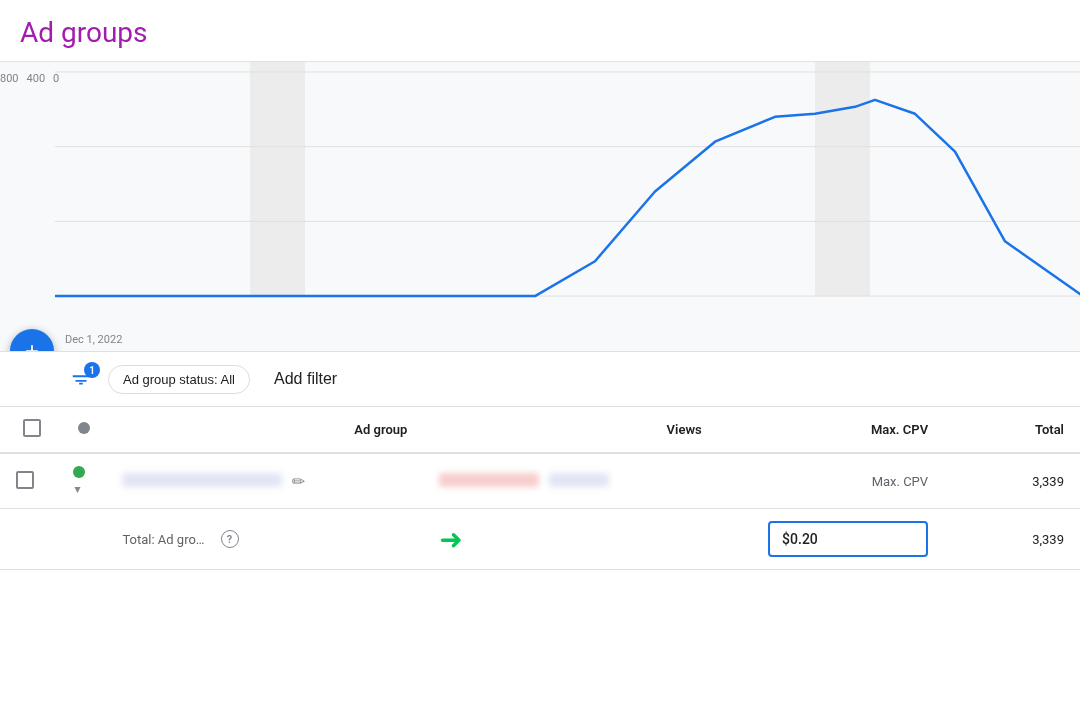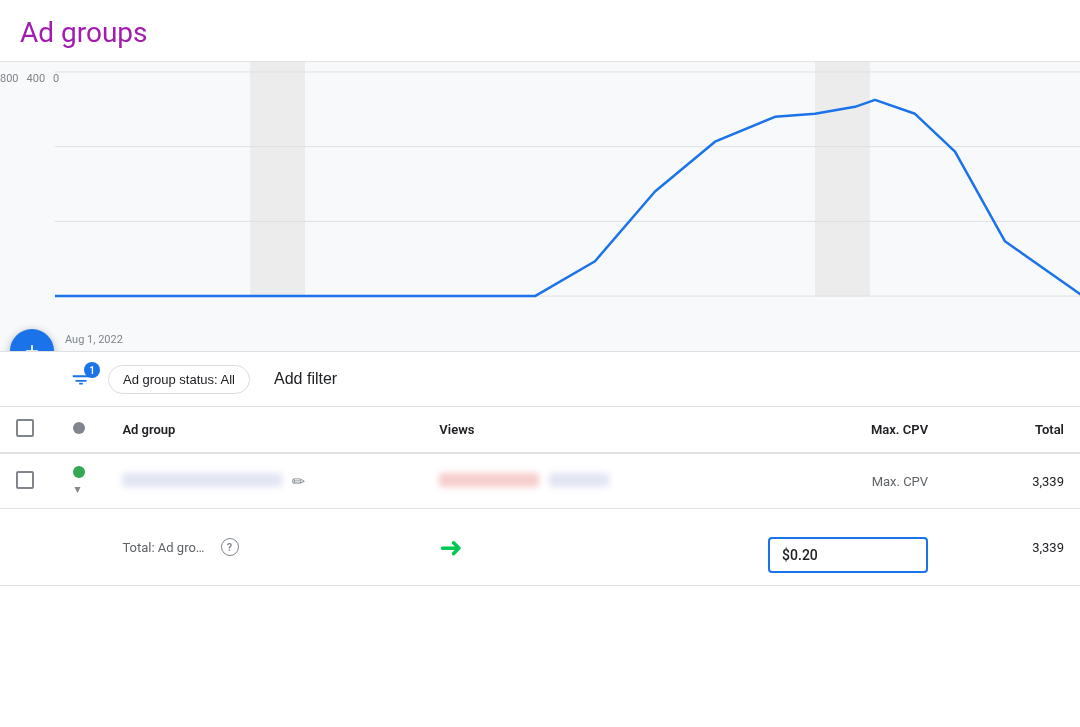--- a/index.html
+++ b/index.html
@@ -167,21 +167,21 @@
       border-collapse: collapse;
       font-size: 13px;
     }
 
     thead tr {
       border-bottom: 2px solid #e0e0e0;
     }
 
     thead th {
       padding: 12px 16px;
-      text-align: left;
+      text-align: right;
       font-weight: 600;
       color: #202124;
       white-space: nowrap;
       background: #fff;
     }
 
     thead th.right-align {
       text-align: right;
     }
 
@@ -261,21 +261,20 @@
     .highlighted-cell {
       border: 2px solid #1a73e8;
       border-radius: 4px;
       padding: 8px 12px;
       font-size: 14px;
       font-weight: 500;
       color: #202124;
       display: inline-block;
       min-width: 160px;
       text-align: left;
-      margin-top: 16px;
     }
 
     
     .green-arrow {
       color: #00c853;
       font-size: 28px;
       display: inline-block;
     }
 
     
@@ -349,21 +348,21 @@
         <line x1="0" y1="160" x2="1025" y2="160" stroke="#e0e0e0" stroke-width="1"></line>
         <line x1="0" y1="235" x2="1025" y2="235" stroke="#e0e0e0" stroke-width="1"></line>
 
         <rect x="195" y="0" width="55" height="235" fill="#e0e0e0" opacity="0.5"></rect>
         <rect x="760" y="0" width="55" height="235" fill="#e0e0e0" opacity="0.5"></rect>
 
         <polyline points="0,235 480,235 540,200 600,130 660,80 720,55 760,52 800,45 820,38 860,52 900,90 950,180 1025,233" fill="none" stroke="#1a73e8" stroke-width="2.5" stroke-linejoin="round" stroke-linecap="round"></polyline>
       </svg>
     </div>
 
-    <div class="x-label">Aug 1, 2022</div>
+    <div class="x-label">Dec 1, 2022</div>
   </div>
 
   <button class="fab-button">
     <span class="plus-icon">+</span>
   </button>
 </div>
 
 <div class="filter-bar">
   <div class="filter-icon-wrapper">
     <svg width="22" height="22" viewBox="0 0 24 24" fill="none" xmlns="http://www.w3.org/2000/svg">

